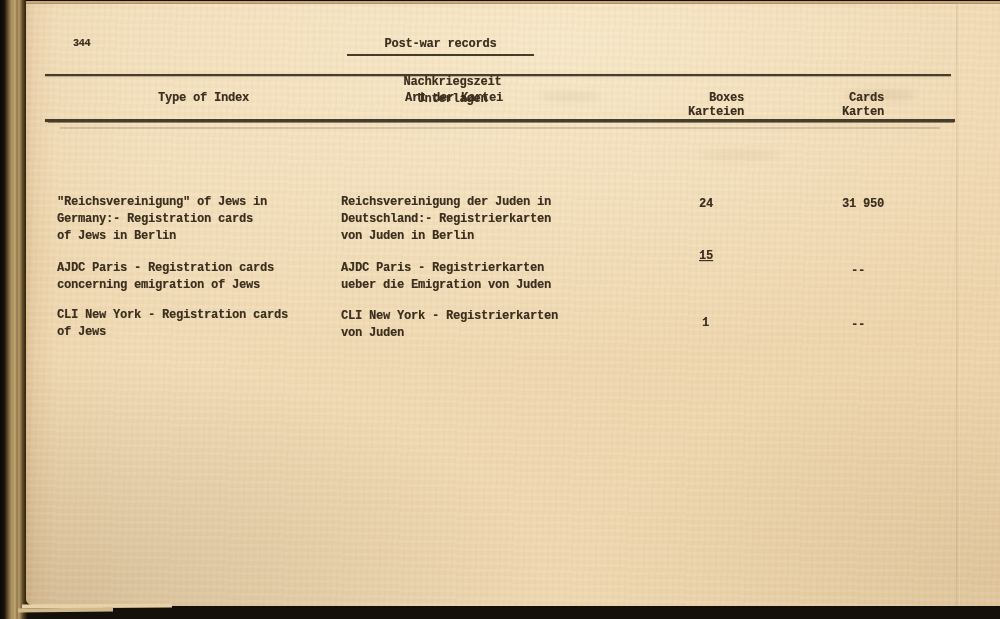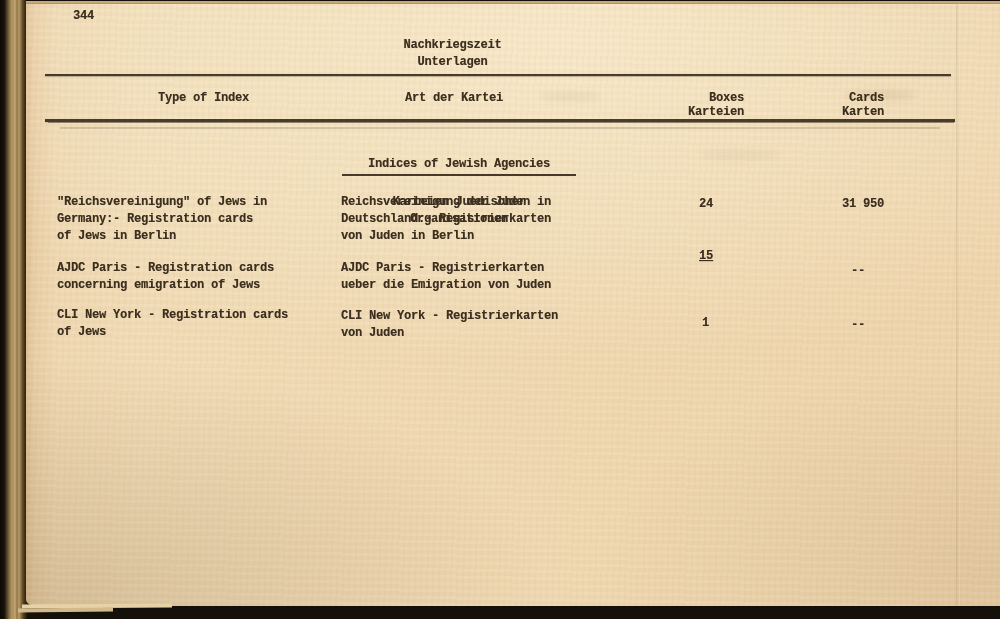--- a/index.html
+++ b/index.html
@@ -52,21 +52,21 @@
   .txt{
     position:absolute;color:#3c2f20;font-weight:700;font-size:12px;
     letter-spacing:-0.2px;line-height:17px;white-space:pre-line;
     text-shadow:0.3px 0.3px 0.4px rgba(58,45,28,0.5);
   }
   .rule{position:absolute;background:rgba(48,37,23,0.88);box-shadow:0 0.5px 0.8px rgba(48,37,23,0.5);}
   .rule-top{left:45px;top:74px;width:906px;height:2px;}
   .rule-header{left:45px;top:119px;width:910px;height:2.5px;}
   .rule-echo{left:60px;top:127px;width:880px;height:1.5px;background:rgba(48,37,23,0.16);box-shadow:none;}
 
-  .page-number{left:73px;top:8px;font-size:12px;}
+  .page-number{left:73px;top:35px;font-size:10px;}
   .heading{left:347px;top:19px;width:187px;text-align:center;}
   .heading .en{display:block;padding-bottom:1px;border-bottom:2px solid rgba(52,40,25,0.9);}
   .heading .de{display:block;padding-top:1px;margin-left:24px;}
   .colhead{line-height:14px;text-align:right;}
   .th-type{left:158px;top:91px;}
   .th-art{left:405px;top:91px;}
   .th-boxes{left:688px;top:91px;}
   .th-cards{left:842px;top:91px;}
   .section{left:342px;top:139px;width:234px;text-align:center;}
   .section .en{display:block;padding-bottom:1px;border-bottom:2px solid rgba(52,40,25,0.9);}
@@ -89,37 +89,34 @@
   <div class="fold-right"></div>
   <div class="under-page-1"></div>
   <div class="under-page-2"></div>
   <div class="ghost g1"></div>
   <div class="ghost g2"></div>
   <div class="ghost g3"></div>
 
   <div class="txt page-number">344</div>
 
   <div class="txt heading">
+    <span class="en">Post-war records</span>
     <span class="de">Nachkriegszeit Unterlagen</span>
   </div>
 
   <div class="rule rule-top"></div>
 
   <div class="txt colhead th-type">Type of Index</div>
   <div class="txt colhead th-art">Art der Kartei</div>
   <div class="txt colhead th-boxes"><span>Boxes</span><br><span>Karteien</span></div>
   <div class="txt colhead th-cards"><span>Cards</span><br><span>Karten</span></div>
 
   <div class="rule rule-header"></div>
   <div class="rule rule-echo"></div>
 
-  <div class="txt section">
-    <span class="en">Indices of Jewish Agencies</span>
-    <span class="de">Karteien Juedischer Organisationen</span>
-  </div>
 
   <div class="txt r1c1">"Reichsvereinigung" of Jews in
 Germany:- Registration cards
 of Jews in Berlin</div>
   <div class="txt r1c2">Reichsvereinigung der Juden in
 Deutschland:- Registrierkarten
 von Juden in Berlin</div>
   <div class="txt r1b">24</div>
   <div class="txt r1k">31 950</div>
 

